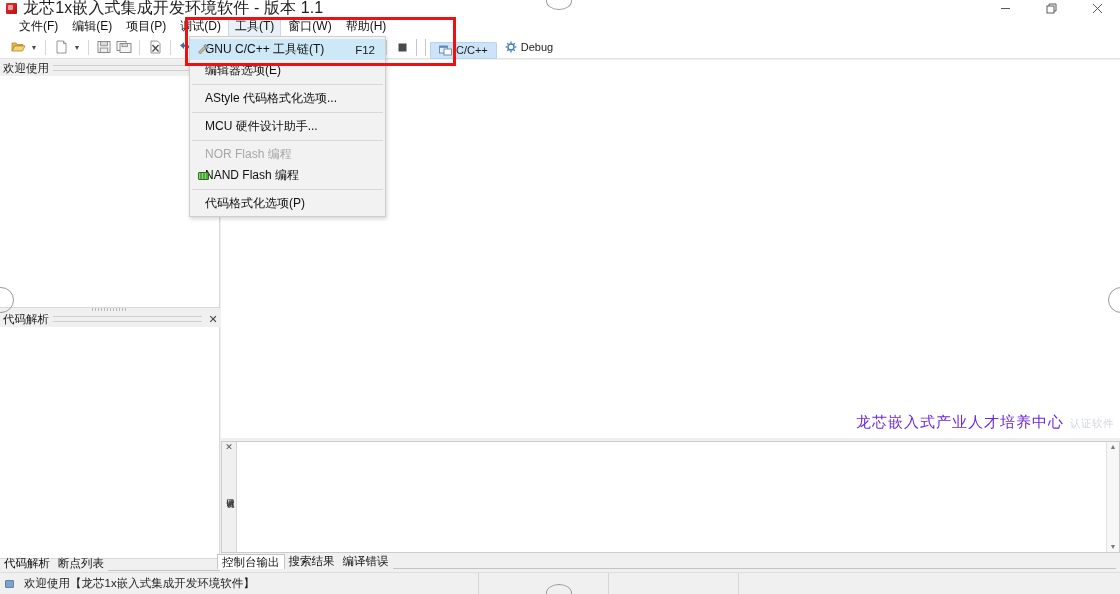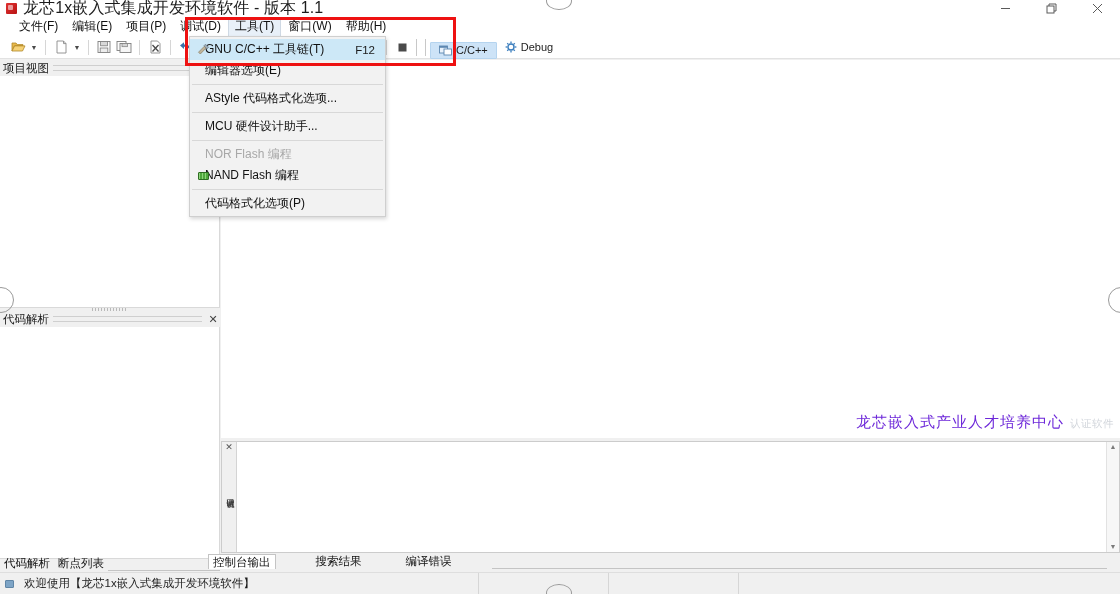--- a/index.html
+++ b/index.html
@@ -164,21 +164,21 @@
     align-items: center;
   }
   .sb-arrow { font-size: 7px; color: #7a7a7a; line-height: 10px; }
 
   
   .tabstrip {
     position: absolute; height: 15px; display: flex; align-items: flex-end;
     font-size: 11.5px; color: #111;
   }
   #leftTabs { left: 0; top: 556px; width: 220px; }
-  #rightTabs { left: 208px; top: 554px; width: 899px; gap: 36px; }
+  #rightTabs { left: 217px; top: 554px; width: 899px; }
   .tab {
     padding: 0 4px; line-height: 14px; white-space: nowrap; height: 15px;
   }
   .tab.selected {
     background: #ffffff; border: 1px solid #c4c4c4; border-bottom: none;
   }
   .tab-filler { flex: 1; border-bottom: 1px solid #c4c4c4; height: 15px; }
 
   
   .statusbar {
@@ -406,21 +406,21 @@
           <line x1="9.8" y1="2.2" x2="8.6" y2="3.4"></line>
             <line x1="3.4" y1="8.6" x2="2.2" y2="9.8"></line>
         </g>
       </svg>
       <span>Debug</span>
     </div>
   </div>
 
   <div id="projectPanel">
     <div class="panel-header">
-      <span>项目视图</span>
+      <span>欢迎使用</span>
       <span class="hdr-rule"></span>
     </div>
     <div class="body"></div>
   </div>
 
   <div id="codePanel">
     <div class="grip"></div>
     <div class="panel-header">
       <span>代码解析</span>
       <span class="hdr-rule"></span>

